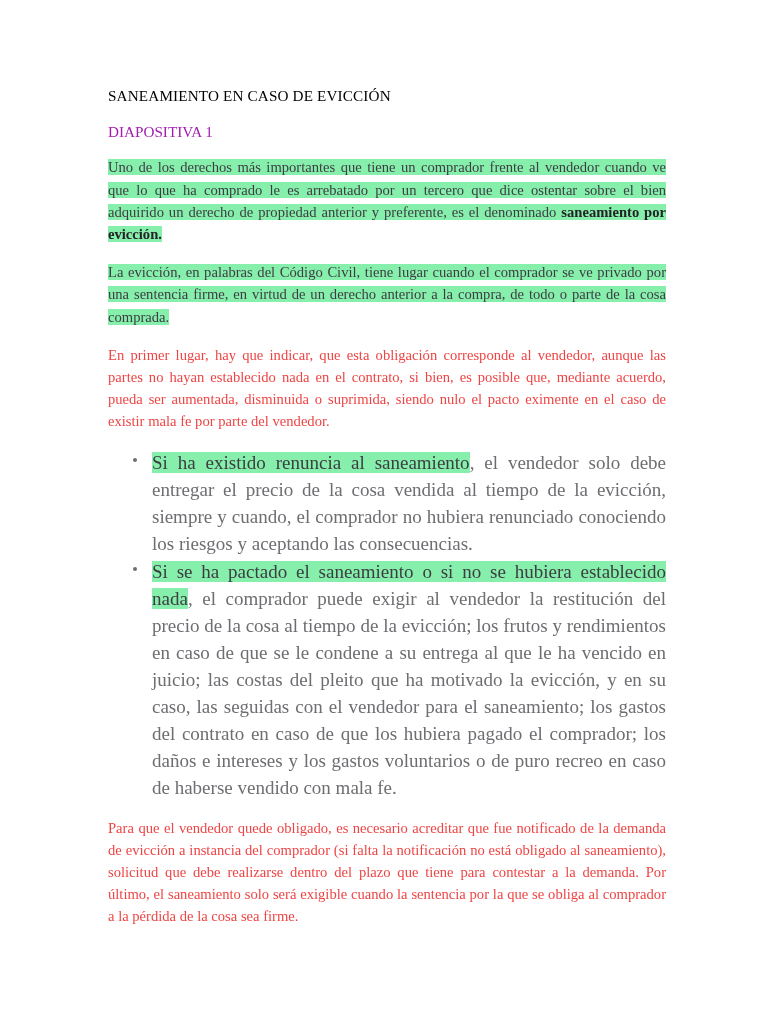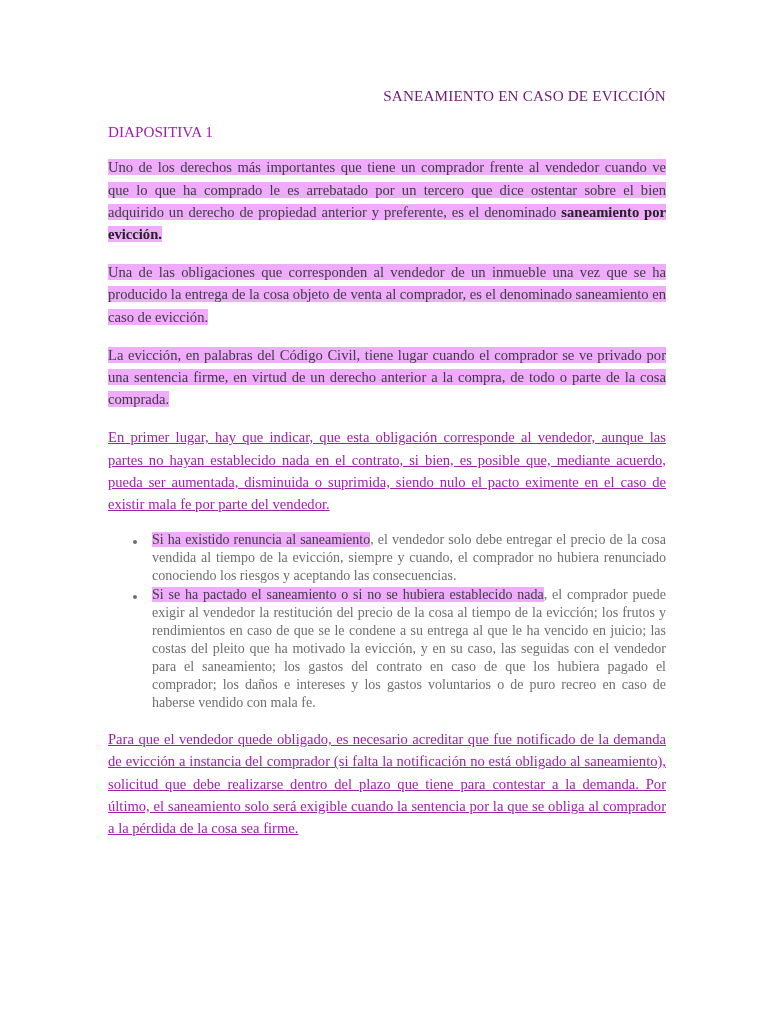--- a/index.html
+++ b/index.html
@@ -20,46 +20,44 @@
     width: 768px;
     height: 1024px;
     background: #ffffff;
     box-sizing: border-box;
     padding: 88px 102px 0 108px;
   }
   .doc-title {
     font-size: 15.2px;
     line-height: 1.0;
     letter-spacing: 0.15px;
-    color: #701a75;
+    color: #000000;
     margin: 0 0 20px 0;
     font-weight: normal;
-    text-align: right;
   }
   .slide-heading {
     font-size: 15.2px;
     line-height: 1.0;
     color: #a21caf;
     margin: 21px 0 17px 0;
     font-weight: normal;
   }
   p.body-text {
     font-size: 14.6px;
     line-height: 22.2px;
     text-align: justify;
     text-justify: inter-word;
     margin: 0 0 16px 0;
-    color: #a21caf;
-    text-decoration: underline;
+    color: #ef4444;
   }
   p.body-text:last-child {
     margin-bottom: 0;
   }
   .hl {
-    background-color: #f0abfc;
+    background-color: #86efac;
     color: #3d3d42;
     box-decoration-break: clone;
     margin-top: 31px;
     -webkit-box-decoration-break: clone;
   }
   .hl b, b.hl {
     font-weight: bold;
     color: #232326;
   }
   p.hl-para {
@@ -69,22 +67,22 @@
     margin: 0 0 16px 0;
   }
   ul.bullets {
     list-style: none;
     margin: 0 0 16px 0;
     padding: 0;
   }
   ul.bullets li {
     position: relative;
     padding-left: 44px;
-    font-size: 14px;
-    line-height: 18px;
+    font-size: 19px;
+    line-height: 27px;
     text-align: justify;
     color: #6e6e72;
     margin-bottom: 1px;
   }
   ul.bullets li .bullet-dot {
     position: absolute;
     left: 25px;
     top: 9px;
     width: 4px;
     height: 4px;
@@ -100,21 +98,20 @@
 
 <div class="page">
 
   <h1 class="doc-title">SANEAMIENTO EN CASO DE EVICCIÓN</h1>
 
   <h2 class="slide-heading">DIAPOSITIVA 1</h2>
 
   <p class="hl-para"><span class="hl"><span>Uno de los derechos más importantes que tiene un comprador frente al vendedor cuando ve que lo que ha comprado le es arrebatado por un tercero que dice ostentar sobre el bien adquirido un derecho de propiedad anterior y preferente, es el denominado </span><b>saneamiento por evicción.</b></span></p>
 
 
-  <p class="hl-para"><span class="hl">Una de las obligaciones que corresponden al vendedor de un inmueble una vez que se ha producido la entrega de la cosa objeto de venta al comprador, es el denominado saneamiento en caso de evicción.</span></p>
 
   <p class="hl-para"><span class="hl">La evicción, en palabras del Código Civil, tiene lugar cuando el comprador se ve privado por una sentencia firme, en virtud de un derecho anterior a la compra, de todo o parte de la cosa comprada.</span></p>
 
   <p class="body-text">En primer lugar, hay que indicar, que esta obligación corresponde al vendedor, aunque las partes no hayan establecido nada en el contrato, si bien, es posible que, mediante acuerdo, pueda ser aumentada, disminuida o suprimida, siendo nulo el pacto eximente en el caso de existir mala fe por parte del vendedor.</p>
 
 
 
   <ul class="bullets">
     <li>
       <span class="bullet-dot"></span>

